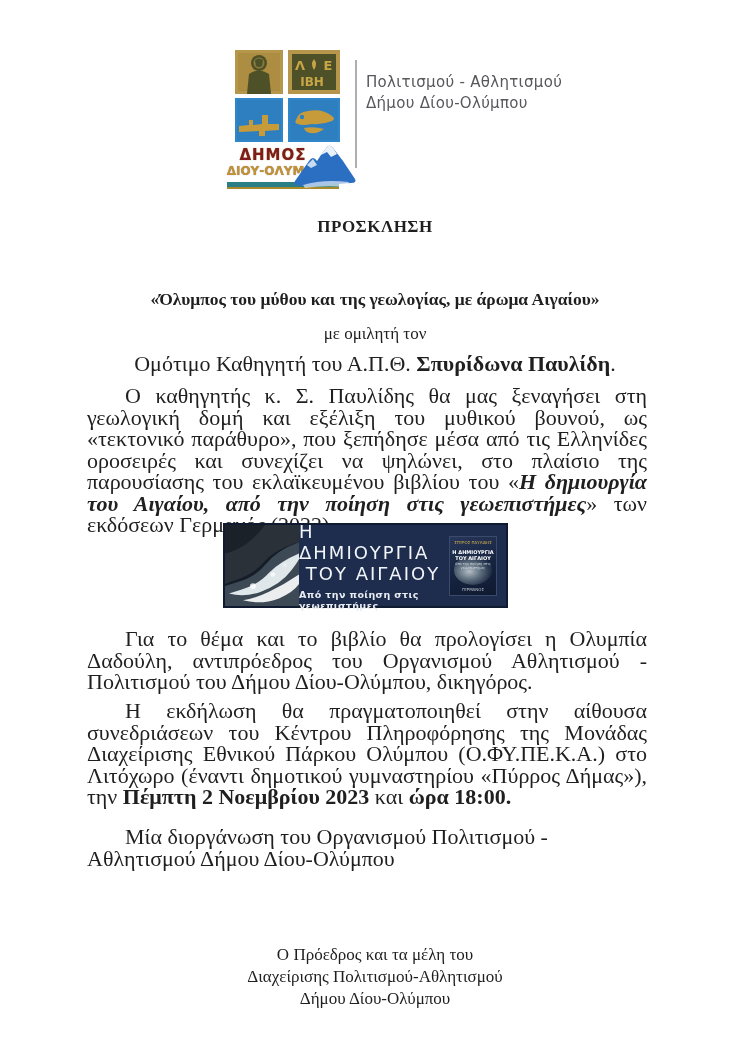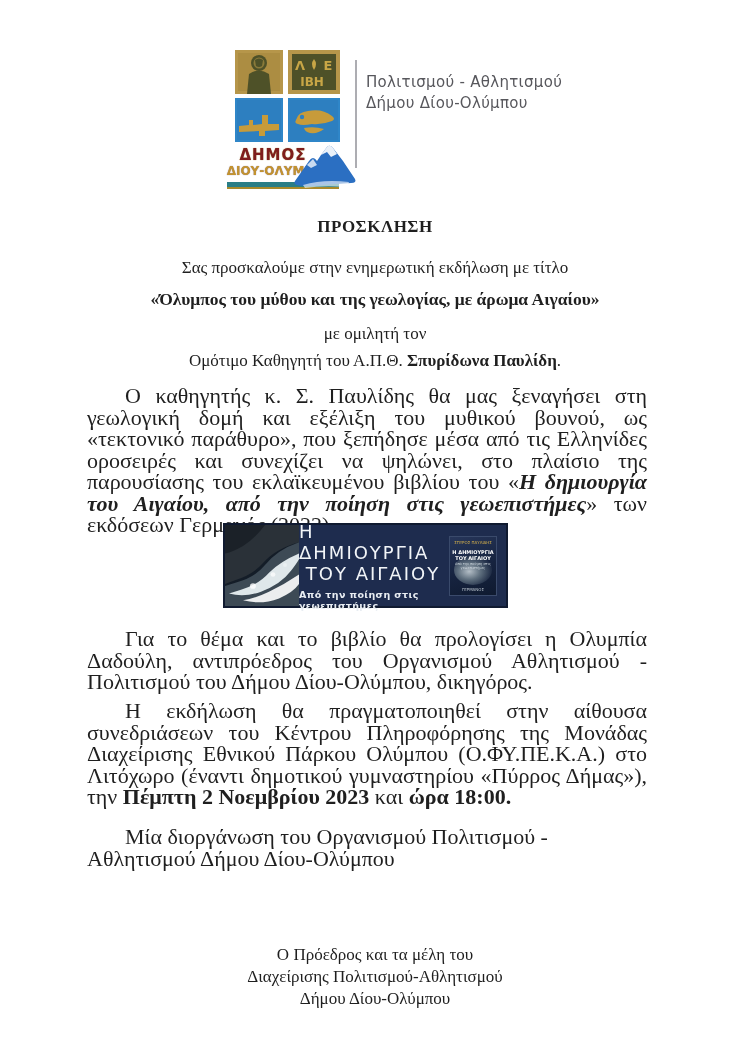--- a/index.html
+++ b/index.html
@@ -39,21 +39,21 @@
     position:absolute;left:366px;top:72px;width:220px;
     font-family:"DejaVu Sans","Liberation Sans",sans-serif;
     font-size:15px;line-height:21px;color:#57575c;letter-spacing:0.3px;
   }
   
   .centered{position:absolute;left:95px;width:560px;text-align:center;}
   .doc-title{top:217px;font-weight:bold;font-size:17px;letter-spacing:0.5px;}
   .intro-line{top:258px;font-size:17px;}
   .event-title{top:289px;font-weight:bold;font-size:17.5px;}
   .speaker-intro{top:324px;font-size:17px;}
-  .speaker-line{top:351px;font-size:17px;}
+  .speaker-line{top:351px;font-size:22px;}
   .para{
     position:absolute;left:87px;width:560px;margin:0;
     font-size:22px;line-height:21.5px;text-align:justify;text-indent:38px;
   }
   .p1{top:385px;}
   .p2{top:628px;}
   .p3{top:700px;}
   .p4{top:826px;text-align:left;}
   .regards{top:908px;font-size:17px;}
   .closing{top:944px;font-size:17px;line-height:22px;}
@@ -143,21 +143,20 @@
   </div>
 
   <div class="header-divider"></div>
 
   <div class="org-text">
     <div>Πολιτισμού - Αθλητισμού</div>
     <div>Δήμου Δίου-Ολύμπου</div>
   </div>
 
   <div class="centered doc-title">ΠΡΟΣΚΛΗΣΗ</div>
-  <div class="centered intro-line">Σας προσκαλούμε στην ενημερωτική εκδήλωση με τίτλο</div>
   <div class="centered event-title">«Όλυμπος του μύθου και της γεωλογίας, με άρωμα Αιγαίου»</div>
   <div class="centered speaker-intro">με ομιλητή τον</div>
   <div class="centered speaker-line"><span>Ομότιμο Καθηγητή του Α.Π.Θ. </span><b>Σπυρίδωνα Παυλίδη</b><span>.</span></div>
 
   <p class="para p1"><span>Ο καθηγητής κ. Σ. Παυλίδης θα μας ξεναγήσει στη γεωλογική δομή και εξέλιξη του μυθικού βουνού, ως «τεκτονικό παράθυρο», που ξεπήδησε μέσα από τις Ελληνίδες οροσειρές και συνεχίζει να ψηλώνει, στο πλαίσιο της παρουσίασης του εκλαϊκευμένου βιβλίου του «</span><b><i>Η δημιουργία του Αιγαίου, από την ποίηση στις γεωεπιστήμες</i></b><span>» των εκδόσεων Γερμανός (2022).</span></p>
 
   <div class="banner">
     <div class="banner-sea">
       <svg viewBox="0 0 74 85" preserveAspectRatio="none" xmlns="http://www.w3.org/2000/svg">
         <rect width="74" height="85" fill="#141d28"></rect>

